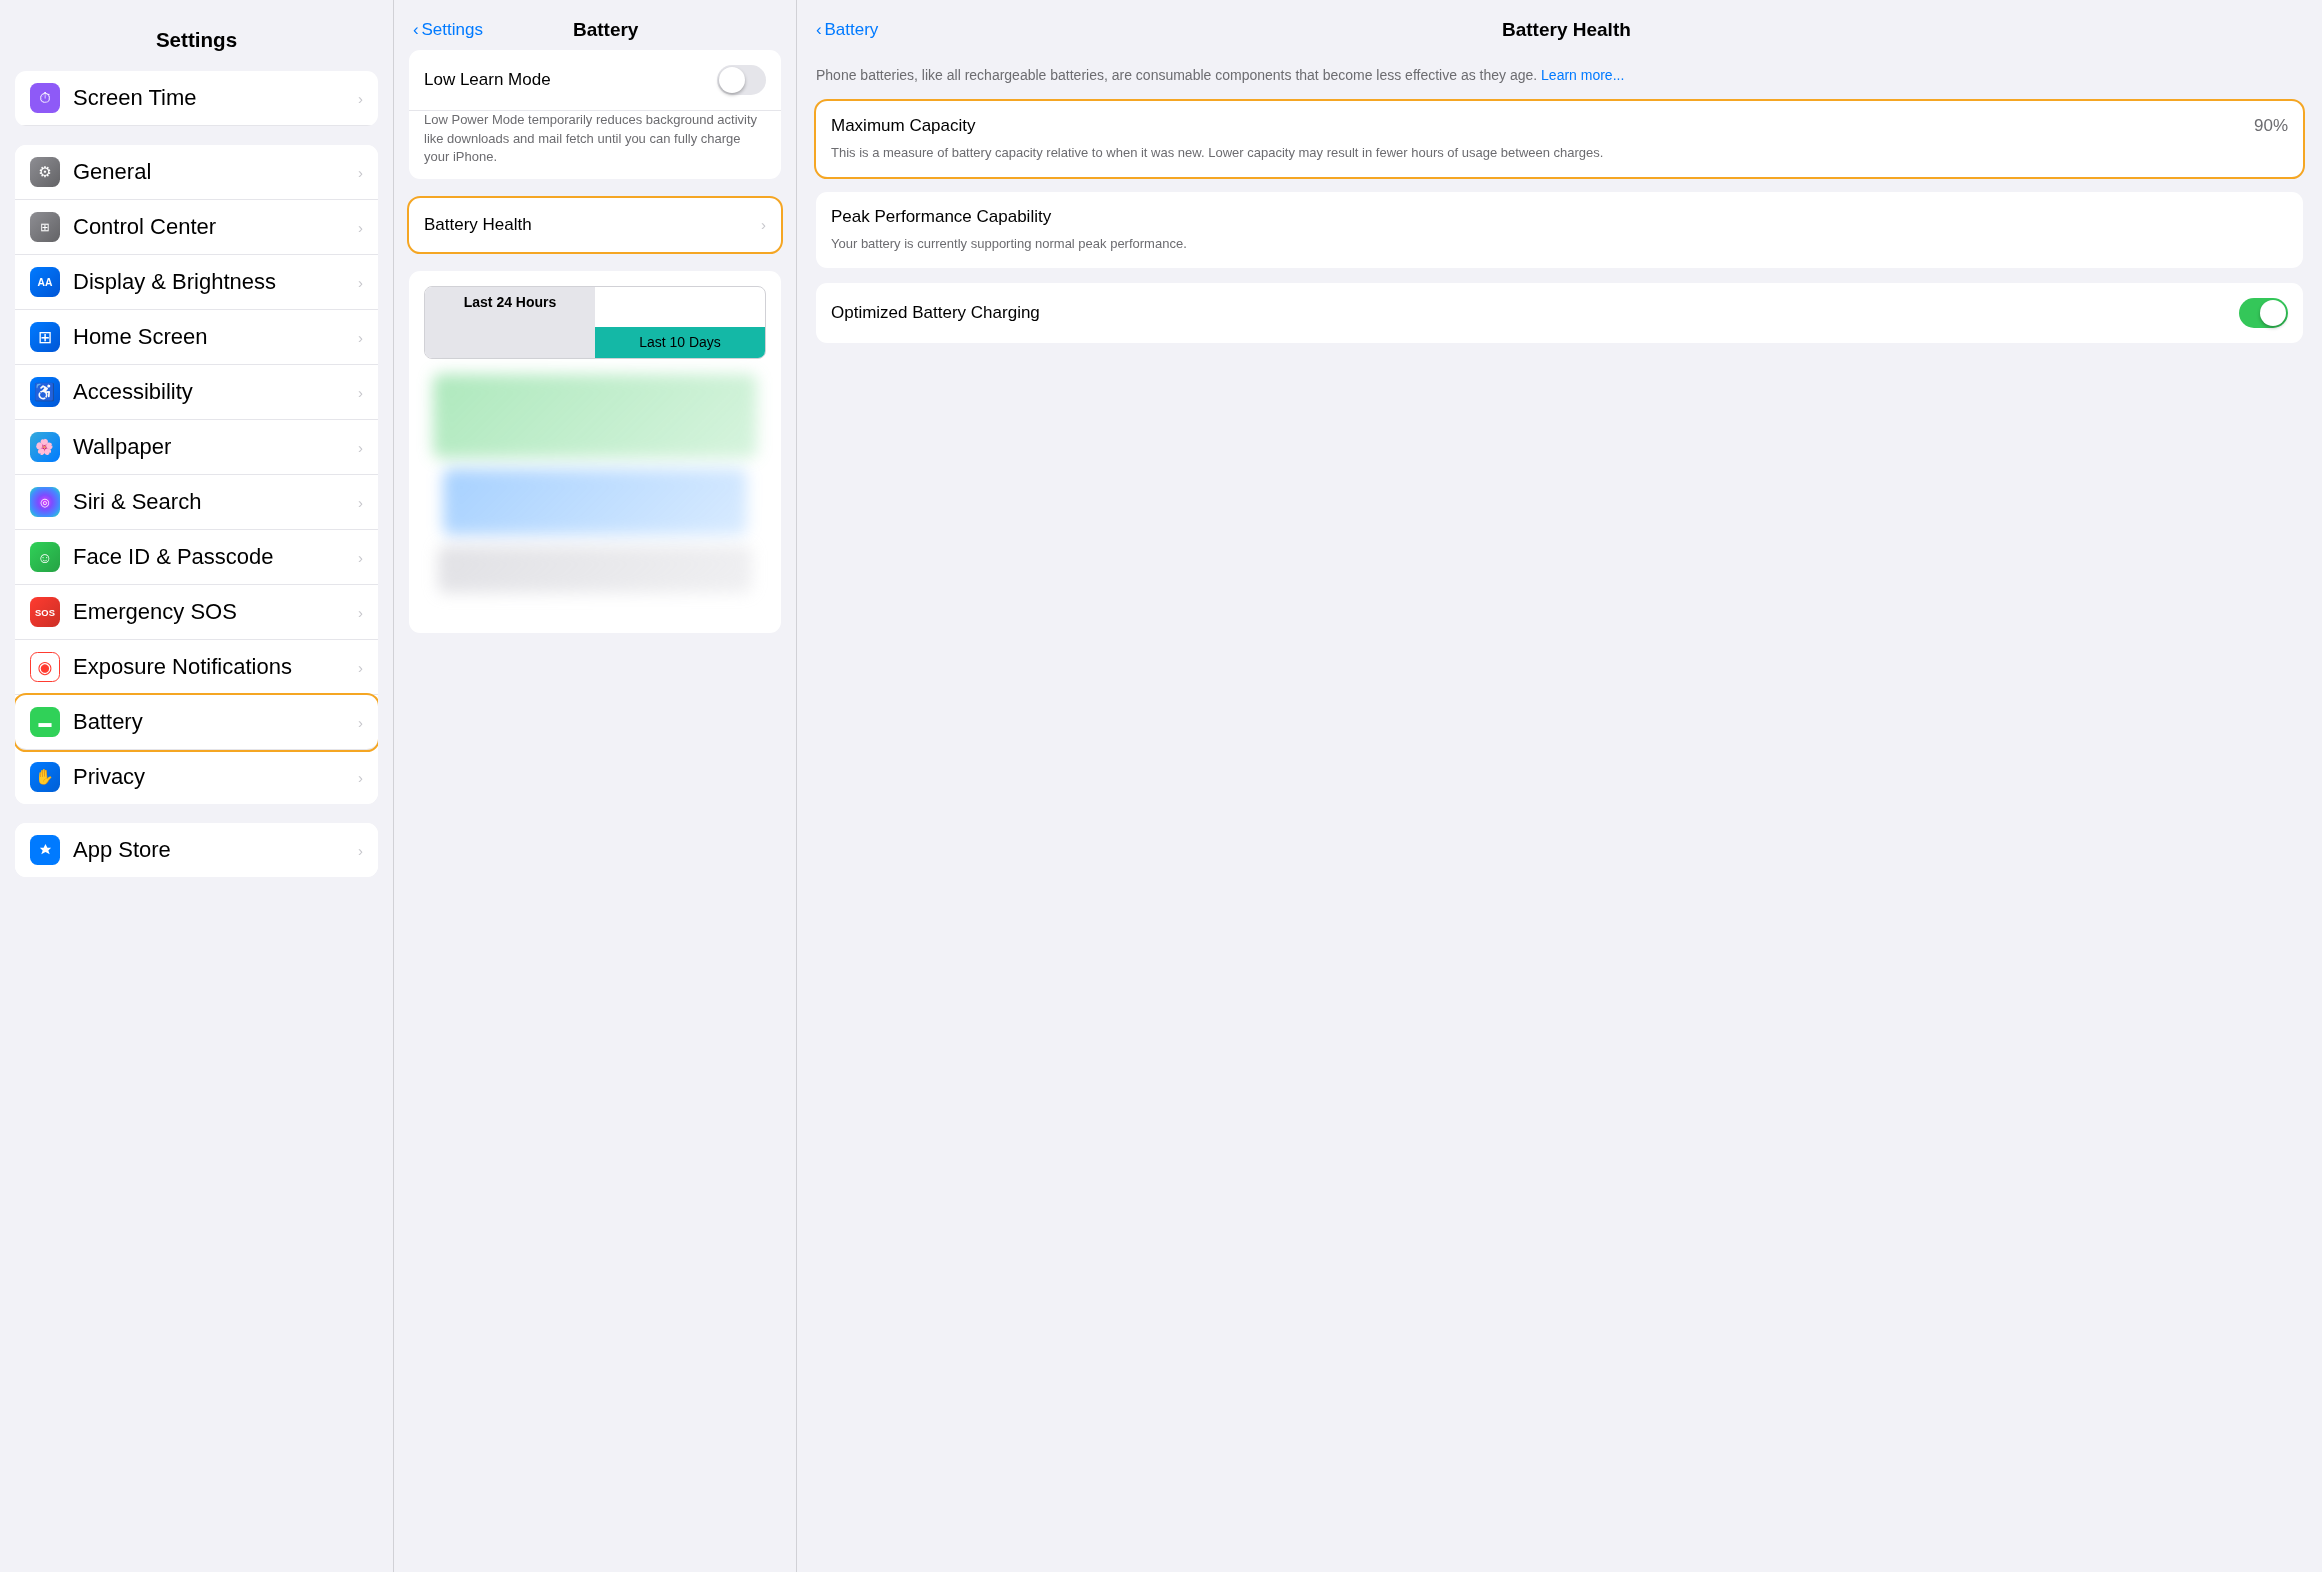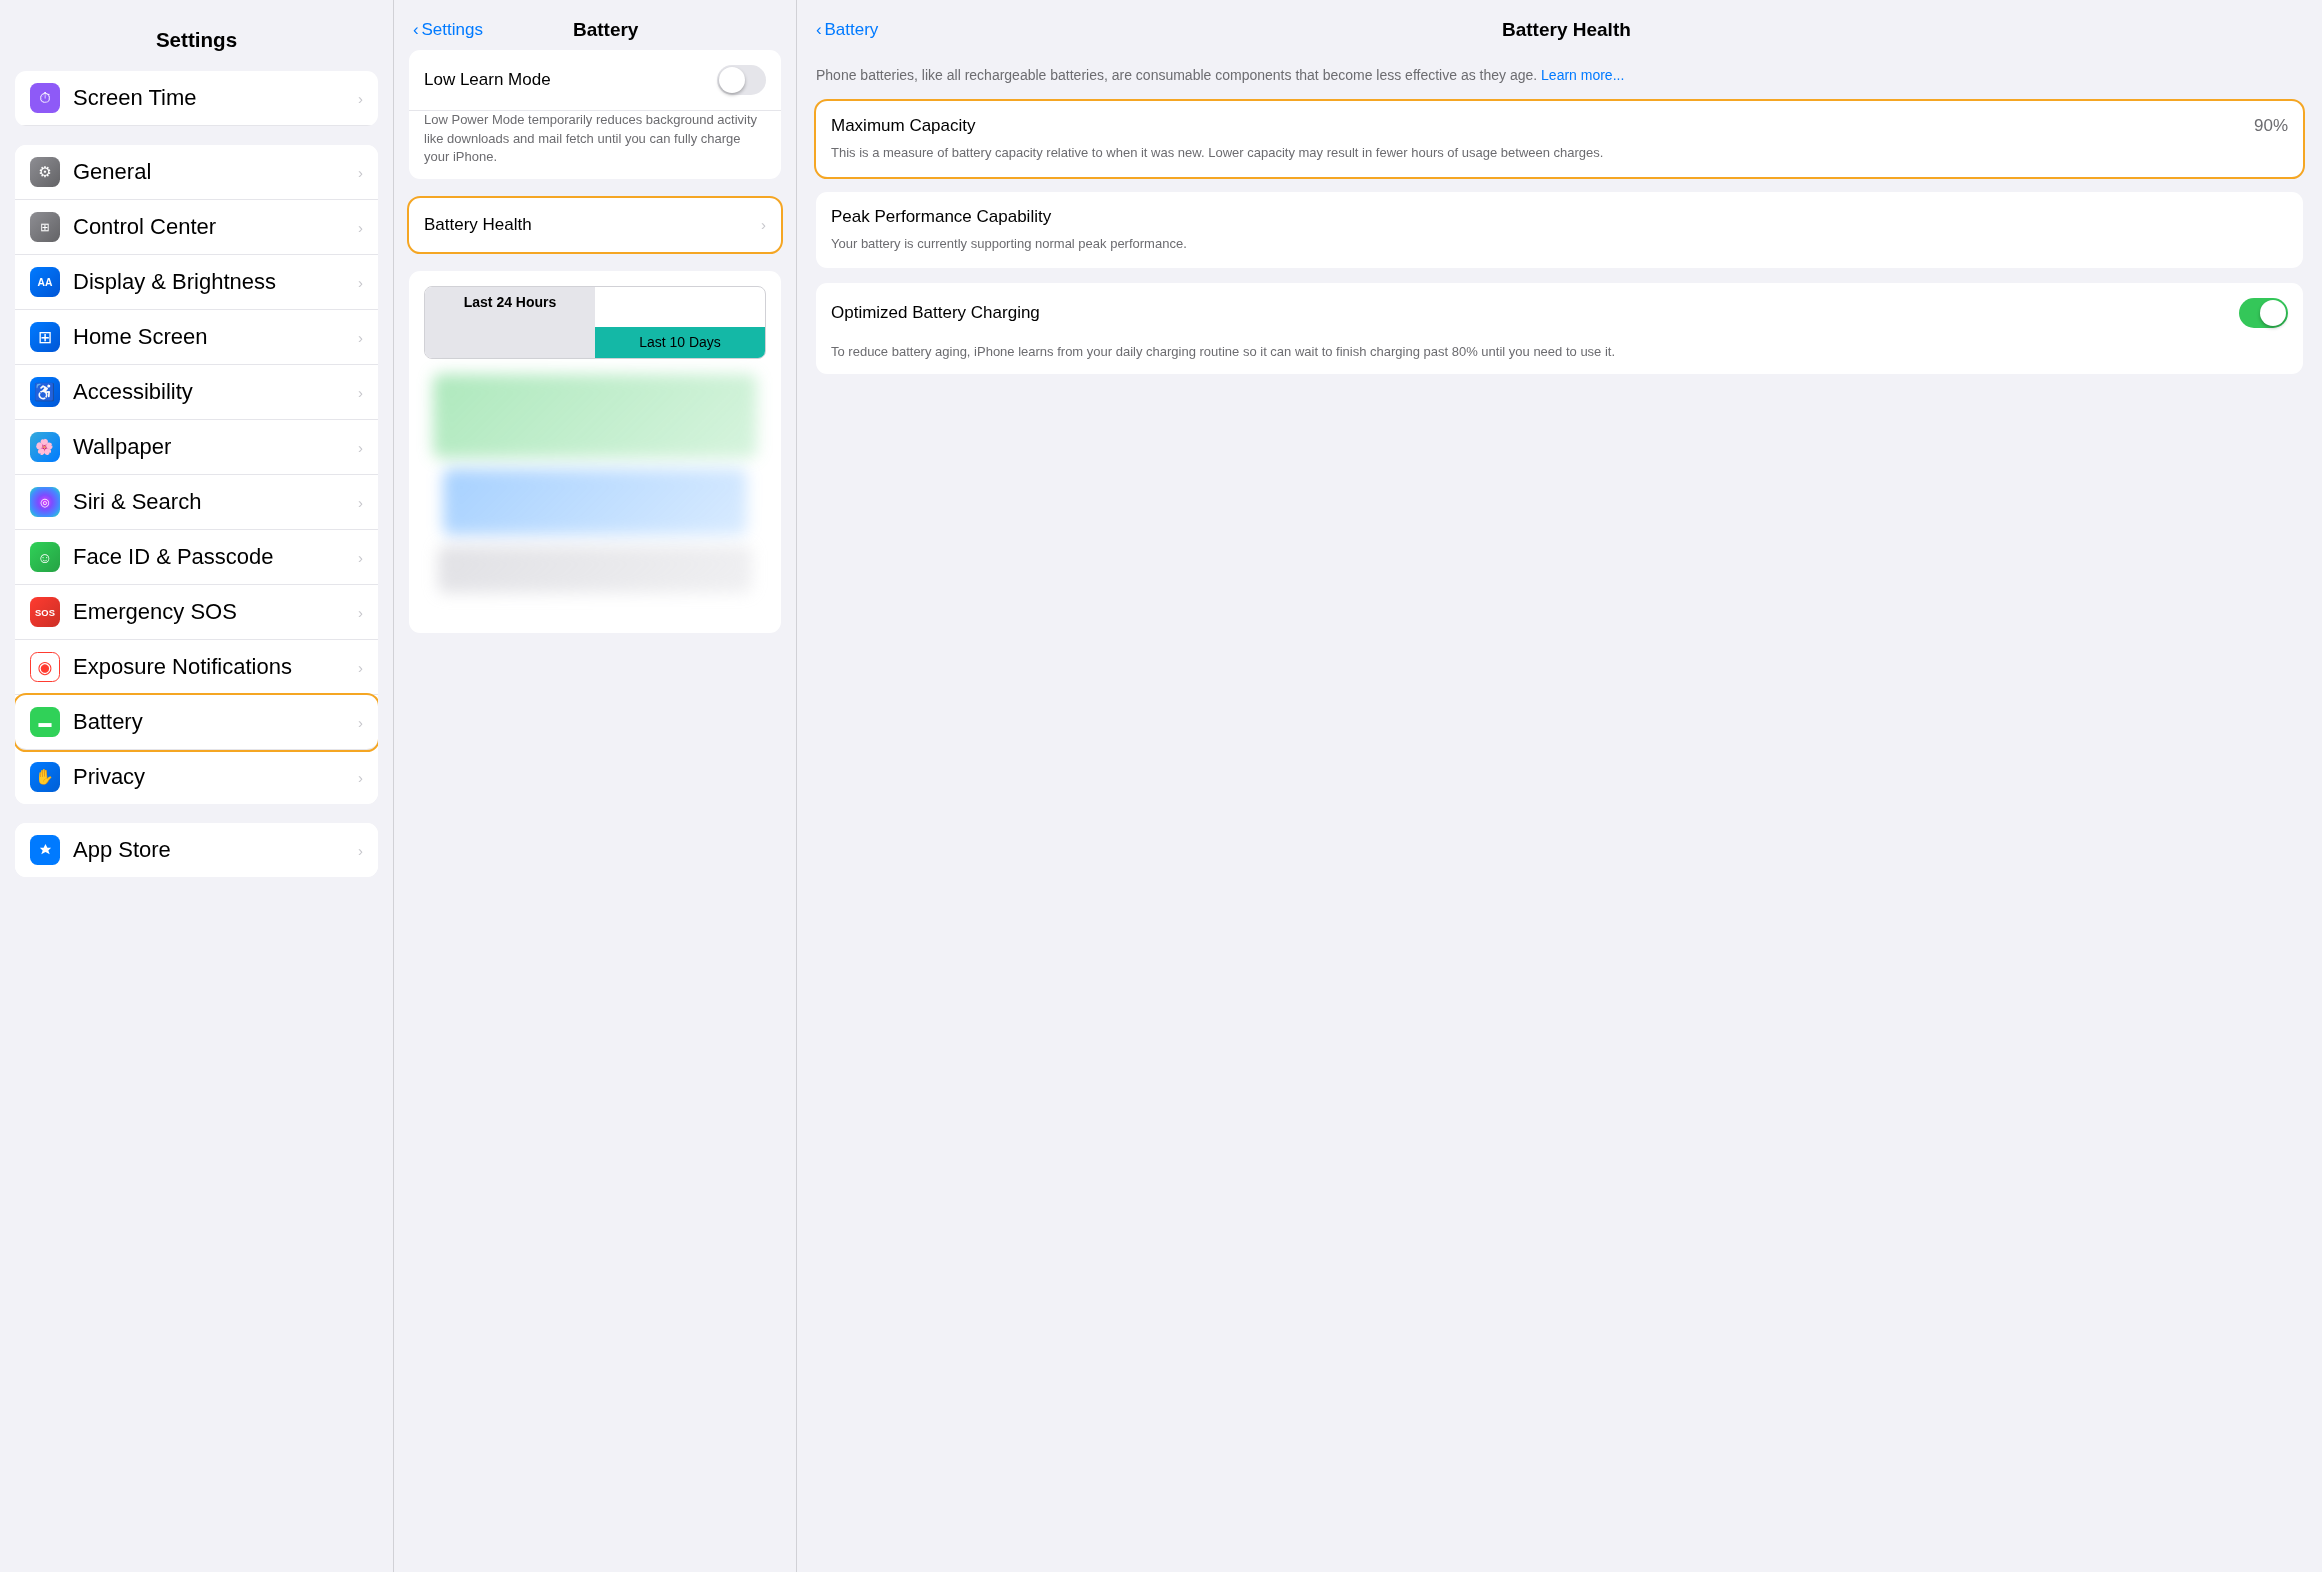--- a/index.html
+++ b/index.html
@@ -610,18 +610,17 @@
       </div>
     </div>
 
     <div class="health-group">
       <div class="health-toggle-item">
         <span class="health-toggle-label">Optimized Battery Charging</span>
         <div class="toggle-on">
           <div class="toggle-knob"></div>
         </div>
       </div>
-      <div class="optimized-desc">To reduce battery aging, iPhone learns from your daily charging routine so it can wait to finish charging past 80% until you need to use it.</div>
     </div>
 
   </div>
 </div>
 
 
 </body></html>

